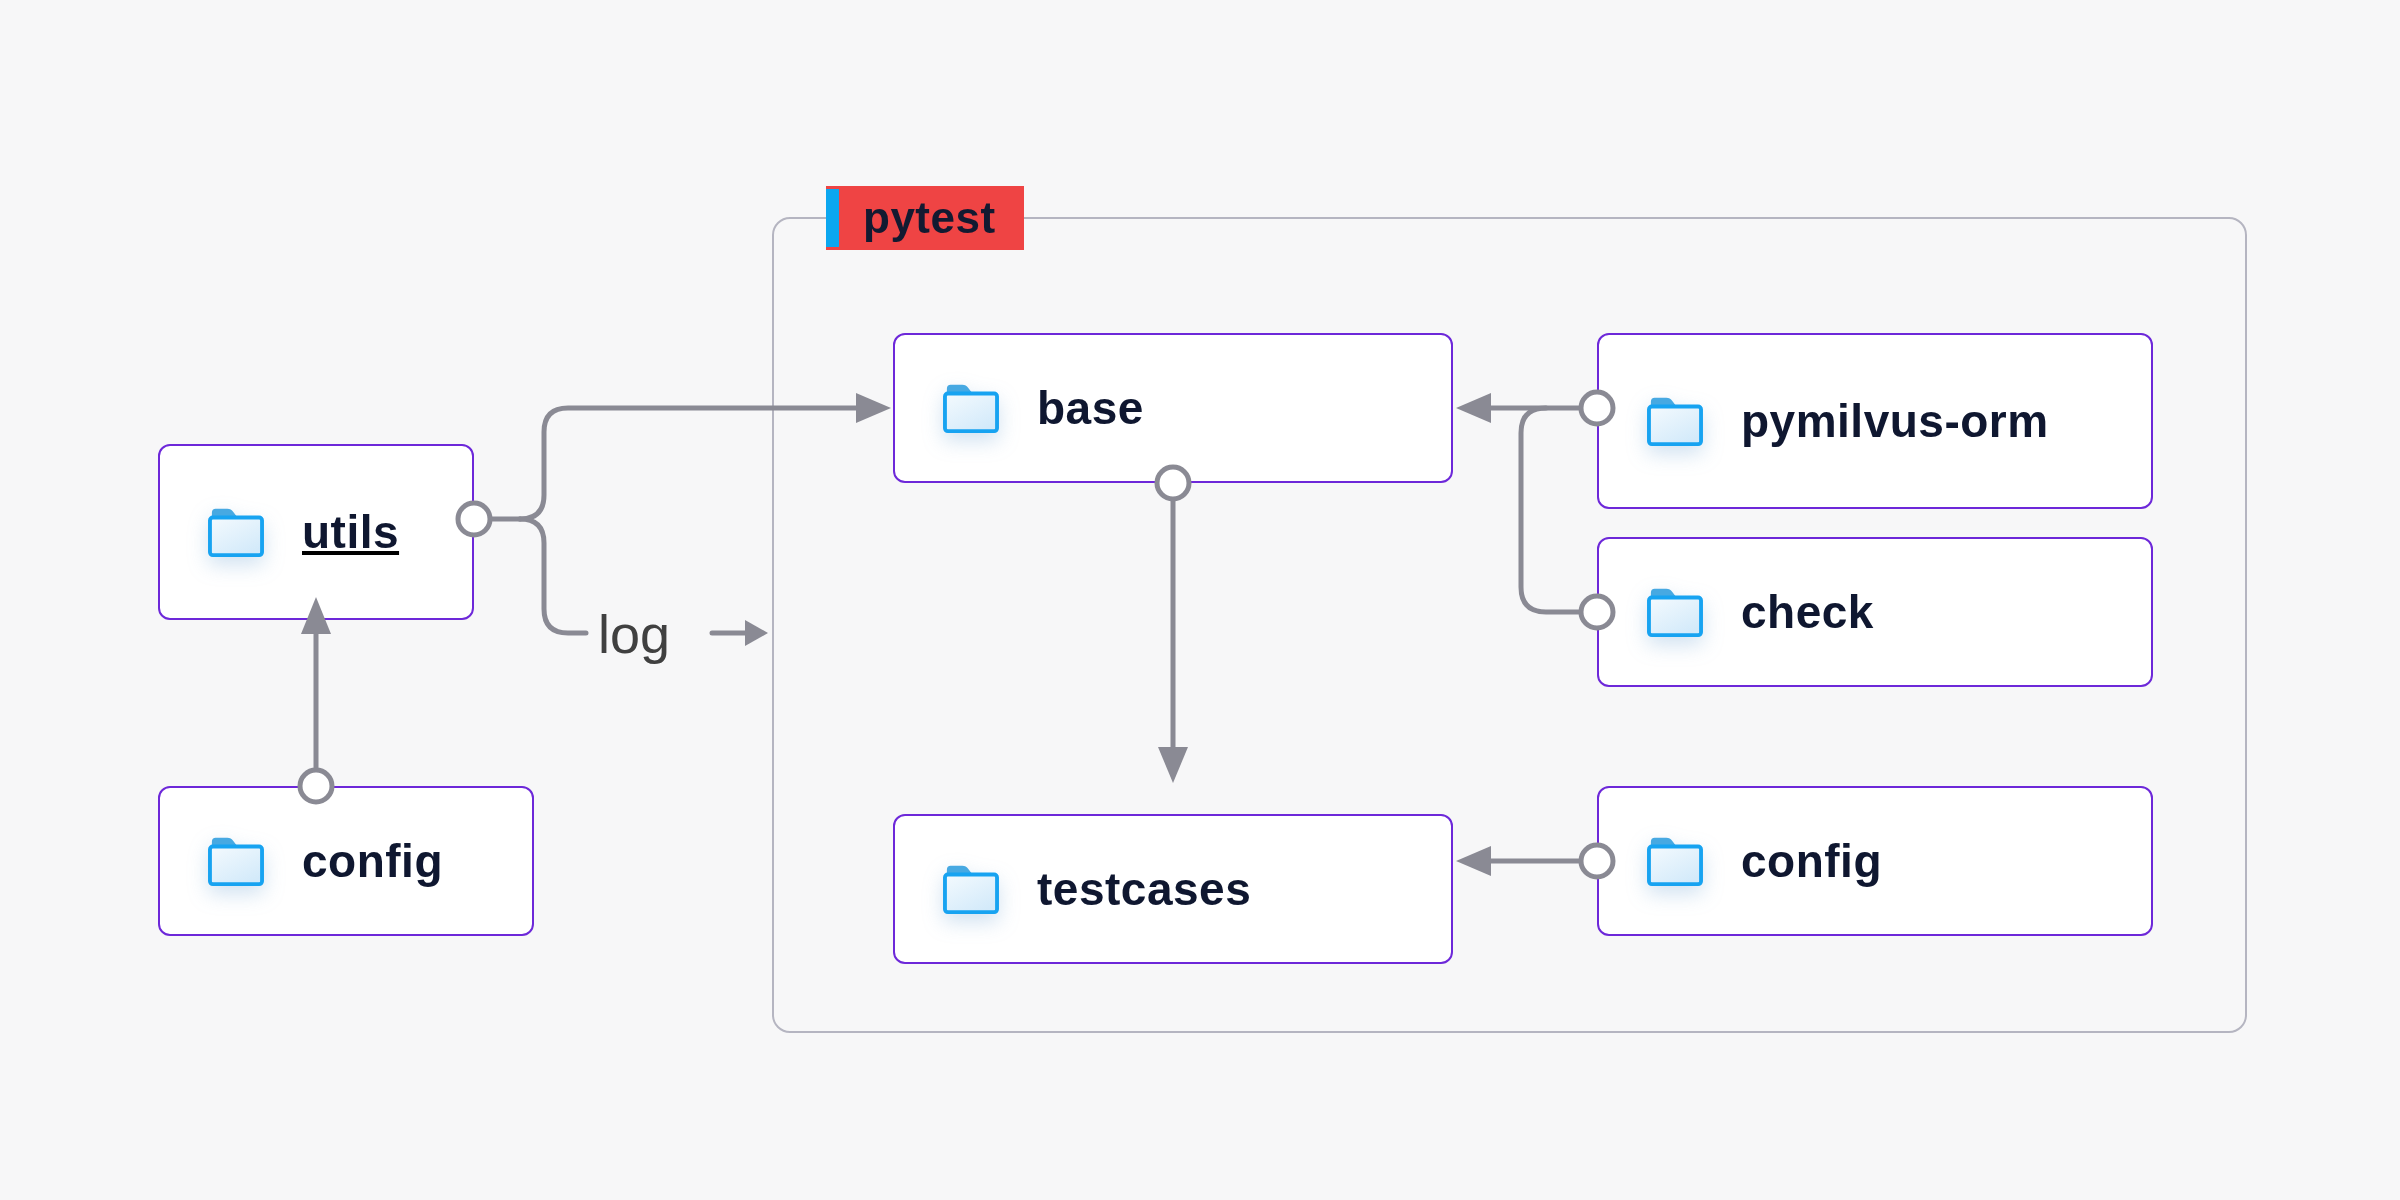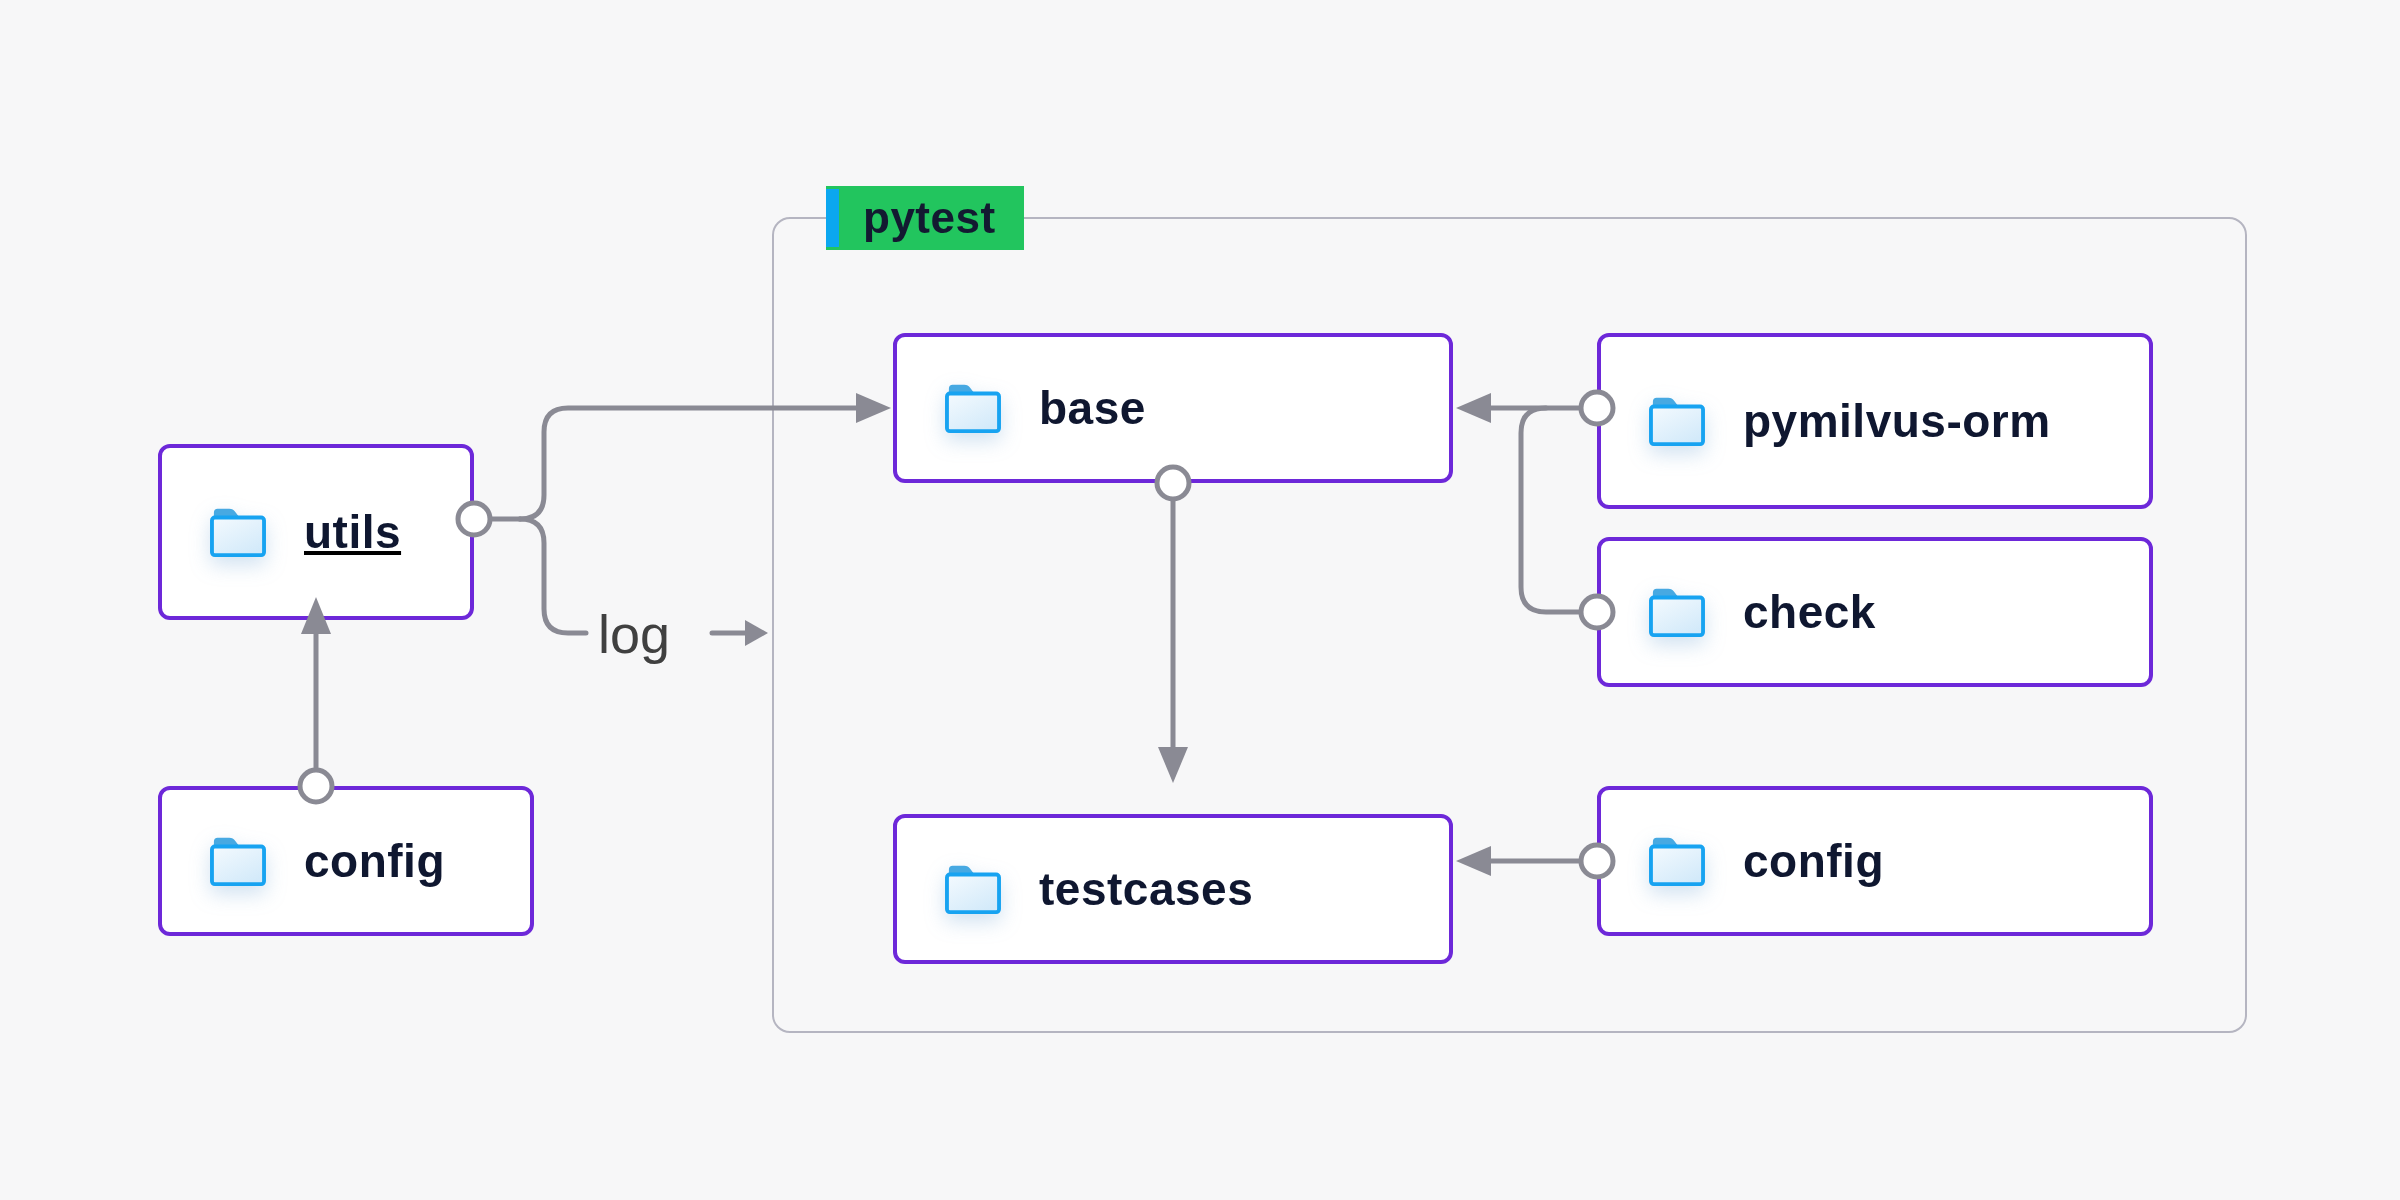--- a/index.html
+++ b/index.html
@@ -3,26 +3,26 @@
 <meta charset="utf-8">
 <style>
   html,body{margin:0;padding:0;}
   body{background:#f7f7f8;font-family:"Liberation Sans",sans-serif;}
   .canvas{position:relative;width:2400px;height:1200px;background:#f7f7f8;overflow:hidden;}
 
   
   .group-box{position:absolute;left:772px;top:217px;width:1471px;height:812px;
     border:2px solid #b5b5c1;border-radius:18px;z-index:1;}
   .group-label{position:absolute;left:826px;top:186px;height:64px;z-index:2;
-    display:flex;align-items:center;gap:24px;background:#22c55e;padding:0 28px 0 0;}
+    display:flex;align-items:center;gap:24px;background:#ef4444;padding:0 28px 0 0;}
   .accent-bar{width:13px;height:58px;background:#0ba7f0;}
   .group-label-text{font-size:44px;font-weight:700;color:#131a31;letter-spacing:0.5px;}
 
   
-  .node{position:absolute;background:#ffffff;border:4px solid #6d28d9;border-radius:12px;
+  .node{position:absolute;background:#ffffff;border:2px solid #6d28d9;border-radius:12px;
     display:flex;align-items:center;padding-left:44px;gap:34px;box-sizing:border-box;z-index:3;}
   .node-label{font-size:46px;font-weight:700;color:#0f1730;letter-spacing:0.5px;white-space:nowrap;}
   .folder{flex:0 0 auto;filter:drop-shadow(0px 8px 10px rgba(90,150,205,0.28));}
 
   .node-utils    {left:158px; top:444px; width:316px; height:176px;text-decoration:underline;}
   .node-config   {left:158px; top:786px; width:376px; height:150px;}
   .node-base     {left:893px; top:333px; width:560px; height:150px;}
   .node-pymilvus {left:1597px;top:333px; width:556px; height:176px;}
   .node-check    {left:1597px;top:537px; width:556px; height:150px;}
   .node-testcases{left:893px; top:786px; width:560px; height:150px;margin-top:28px;}

